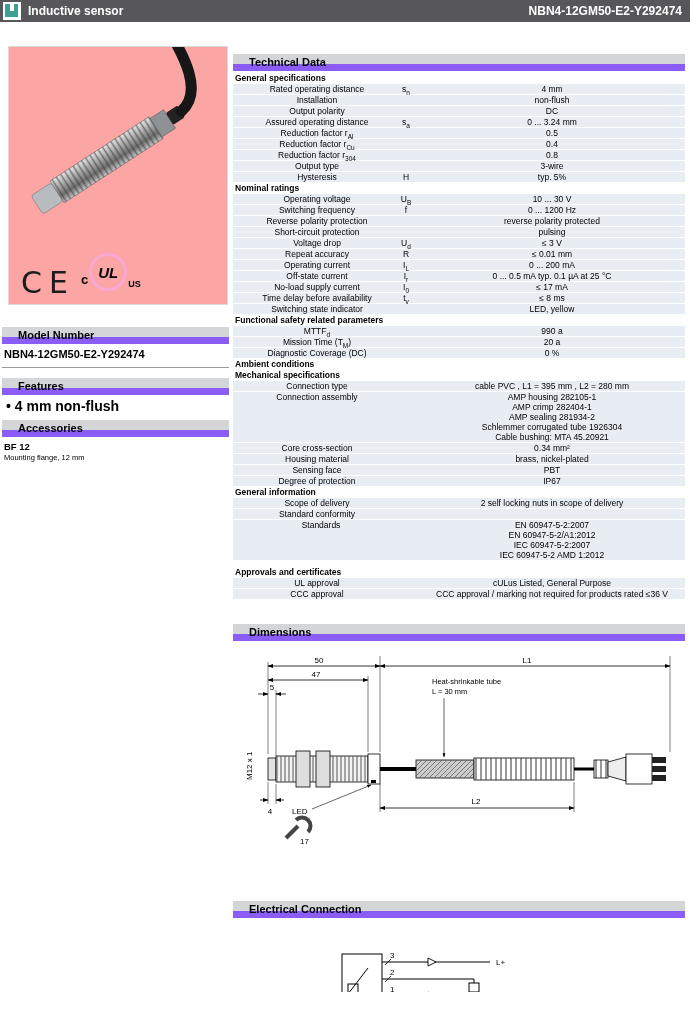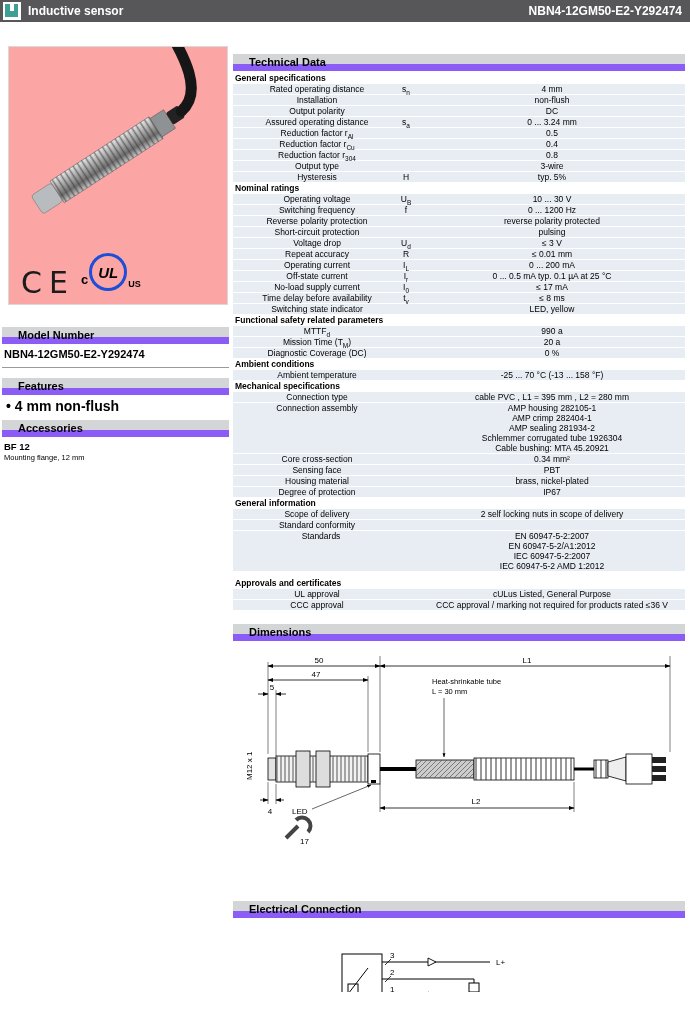--- a/index.html
+++ b/index.html
@@ -17,21 +17,21 @@
   
   .bar { position:absolute; height:17px; background:#d4d5d7; border-bottom:7px solid #8b5cf6; font-weight:bold; font-size:11px; line-height:16px; padding-left:16px; }
   .bar.left { left:2px; width:227px; }
   .bar.right { left:233px; width:452px; }
 
   
   .photo-box { position:absolute; left:8px; top:46px; width:220px; height:259px; border:1px solid #d9d9d9; background:#fca5a5; }
   .ce-mark { position:absolute; left:12px; top:218px; font-size:30px; letter-spacing:7px; font-weight:400; color:#1c1c1c; font-family:"DejaVu Sans",sans-serif; }
   .ul-mark { position:absolute; left:72px; top:206px; display:flex; align-items:flex-end; }
   .ul-c { font-size:13px; font-weight:bold; margin-right:1px; margin-bottom:4px; }
-  .ul-circle { width:38px; height:38px; border:3px solid #1d4ed8; border-radius:50%; display:flex; align-items:center; justify-content:center; font-weight:bold; font-style:italic; font-size:15px; letter-spacing:0; }
+  .ul-circle { width:38px; height:38px; border:3px solid #f9a8d4; border-radius:50%; display:flex; align-items:center; justify-content:center; font-weight:bold; font-style:italic; font-size:15px; letter-spacing:0; }
   .ul-us { font-size:9px; font-weight:bold; margin-left:1px; margin-bottom:2px; }
 
   .model-value { position:absolute; left:4px; top:348px; font-weight:bold; font-size:11px; }
   .model-sep { position:absolute; left:2px; top:367px; width:227px; height:1px; background:#9a9a9a; }
   .feature-item { position:absolute; left:6px; top:398px; font-weight:bold; font-size:14px; }
   .feature-item::before { content:"• "; }
   .acc-name { position:absolute; left:4px; top:441px; font-weight:bold; font-size:9.5px; }
   .acc-desc { position:absolute; left:4px; top:453px; font-size:7.5px; }
 
   
@@ -268,27 +268,20 @@
         </span>
       </div>
       <div class="t-row">
         <span class="t-label">Diagnostic Coverage (DC)</span>
         <span class="t-sym"></span>
         <span class="t-val">
           <div>0 %</div>
         </span>
       </div>
       <div class="t-section">Ambient conditions</div>
-      <div class="t-row">
-        <span class="t-label">Ambient temperature</span>
-        <span class="t-sym"></span>
-        <span class="t-val">
-          <div>-25 ... 70 °C (-13 ... 158 °F)</div>
-        </span>
-      </div>
       <div class="t-section">Mechanical specifications</div>
       <div class="t-row">
         <span class="t-label">Connection type</span>
         <span class="t-sym"></span>
         <span class="t-val">
           <div>cable PVC , L1 = 395 mm , L2 = 280 mm</div>
         </span>
       </div>
       <div class="t-row">
         <span class="t-label">Connection assembly</span>
@@ -302,31 +295,31 @@
         </span>
       </div>
       <div class="t-row">
         <span class="t-label">Core cross-section</span>
         <span class="t-sym"></span>
         <span class="t-val">
           <div>0.34 mm²</div>
         </span>
       </div>
       <div class="t-row">
+        <span class="t-label">Housing material</span>
+        <span class="t-sym"></span>
+        <span class="t-val">
+          <div>brass, nickel-plated</div>
+        </span>
+      </div>
+      <div class="t-row">
         <span class="t-label">Sensing face</span>
         <span class="t-sym"></span>
         <span class="t-val">
           <div>PBT</div>
-        </span>
-      </div>
-      <div class="t-row">
-        <span class="t-label">Housing material</span>
-        <span class="t-sym"></span>
-        <span class="t-val">
-          <div>brass, nickel-plated</div>
         </span>
       </div>
       <div class="t-row">
         <span class="t-label">Degree of protection</span>
         <span class="t-sym"></span>
         <span class="t-val">
           <div>IP67</div>
         </span>
       </div>
       <div class="t-section">General information</div>

